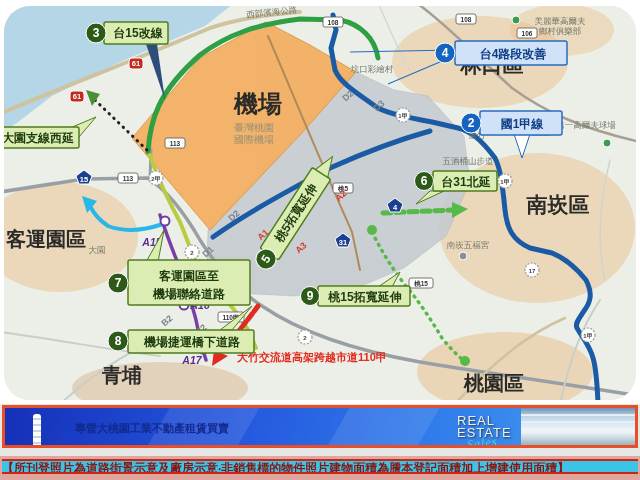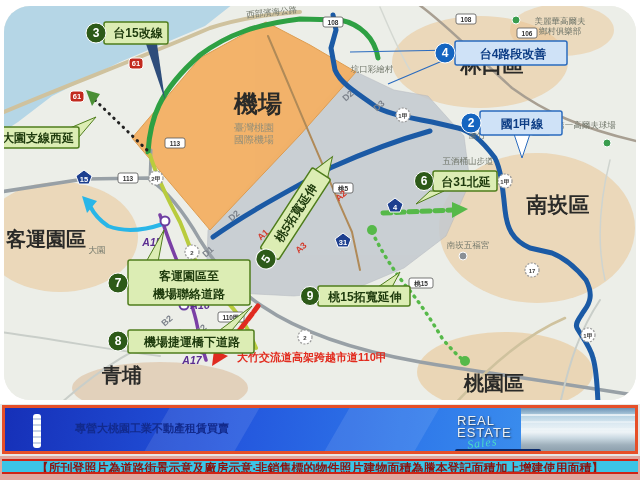--- a/index.html
+++ b/index.html
@@ -23,21 +23,21 @@
   .cnum{font-size:12px;font-weight:bold;fill:#fff;text-anchor:middle}
   .glab{font-size:12px;font-weight:bold;fill:#1d3a0c;text-anchor:middle}
   .blab{font-size:12px;font-weight:bold;fill:#0d3d85;text-anchor:middle}
   .gbox{fill:#dcedb4;stroke:#4f7d1c;stroke-width:1.5}
   .bbox{fill:#cfe2f7;stroke:#2a6bbf;stroke-width:1.5}
   .gptr{fill:#dcedb4;stroke:#4f7d1c;stroke-width:1}
   .whsh{fill:#fff;stroke:#555;stroke-width:.8}
   .rednote{font-size:11px;font-weight:bold;fill:#e22b1e}
 
   
-  .banner{position:absolute;left:2px;top:405px;width:636px;height:49px;box-sizing:border-box;
+  .banner{position:absolute;left:2px;top:405px;width:636px;height:43px;box-sizing:border-box;
     border:3px solid #e64f28;background:linear-gradient(100deg,#1630b8,#2355dd 35%,#2f79ea 65%,#45a0f0);
     overflow:hidden}
   .streak{position:absolute;width:90px;height:60px;background:rgba(255,255,255,.10);
     transform:skewX(-30deg)}
   .tassel{position:absolute;left:28px;top:6px;width:8px;height:34px;border-radius:3px;
     background:repeating-linear-gradient(180deg,#fff 0 4px,#c9d4e6 4px 6px)}
   .tagline{position:absolute;left:70px;top:13px;font-size:11px;font-weight:bold;color:#122a8c}
   .website{position:absolute;left:187px;top:7px;font-size:16px;font-weight:bold;color:#ffe91c;
     letter-spacing:1px;text-shadow:1px 1px 0 #0e2a7a}
   .bname{position:absolute;left:32px;top:25px;font-size:21px;font-weight:bold;color:#ffe91c;
@@ -54,21 +54,21 @@
     transform:rotate(-7deg);font-family:"Liberation Serif",serif;text-shadow:none}
   .contact{position:absolute;left:450px;top:41px;width:86px;height:10px;background:#0c2a6a;
     border-radius:2px;color:#cfe0f5;font-size:6px;letter-spacing:1px;line-height:10px;
     padding-left:5px;box-sizing:border-box}
   .badge{position:absolute;right:3px;top:2px;width:18px;height:6px;background:#2f7ae0;border-radius:1px}
 
   
   .footer-bg{position:absolute;left:0;top:456px;width:640px;height:24px;background:#e0a79e}
   .disclaimer{position:absolute;left:2px;top:459px;width:636px;height:15px;background:#3cc4e6;
     border-top:2px solid #cf2415;border-bottom:2px solid #cf2415;box-sizing:border-box;
-    text-align:center;font-family:"Liberation Serif",serif;font-weight:bold;font-size:12px;
+    font-family:"Liberation Serif",serif;font-weight:bold;font-size:12px;
     color:#8c1410;line-height:14px;overflow:hidden}
 </style>
 </head>
 <body>
 
 <div class="map-wrap">
 <div class="map">
 <svg width="640" height="404" viewBox="0 0 640 404">
 
   <rect x="0" y="0" width="640" height="404" fill="#eceee8"></rect>

